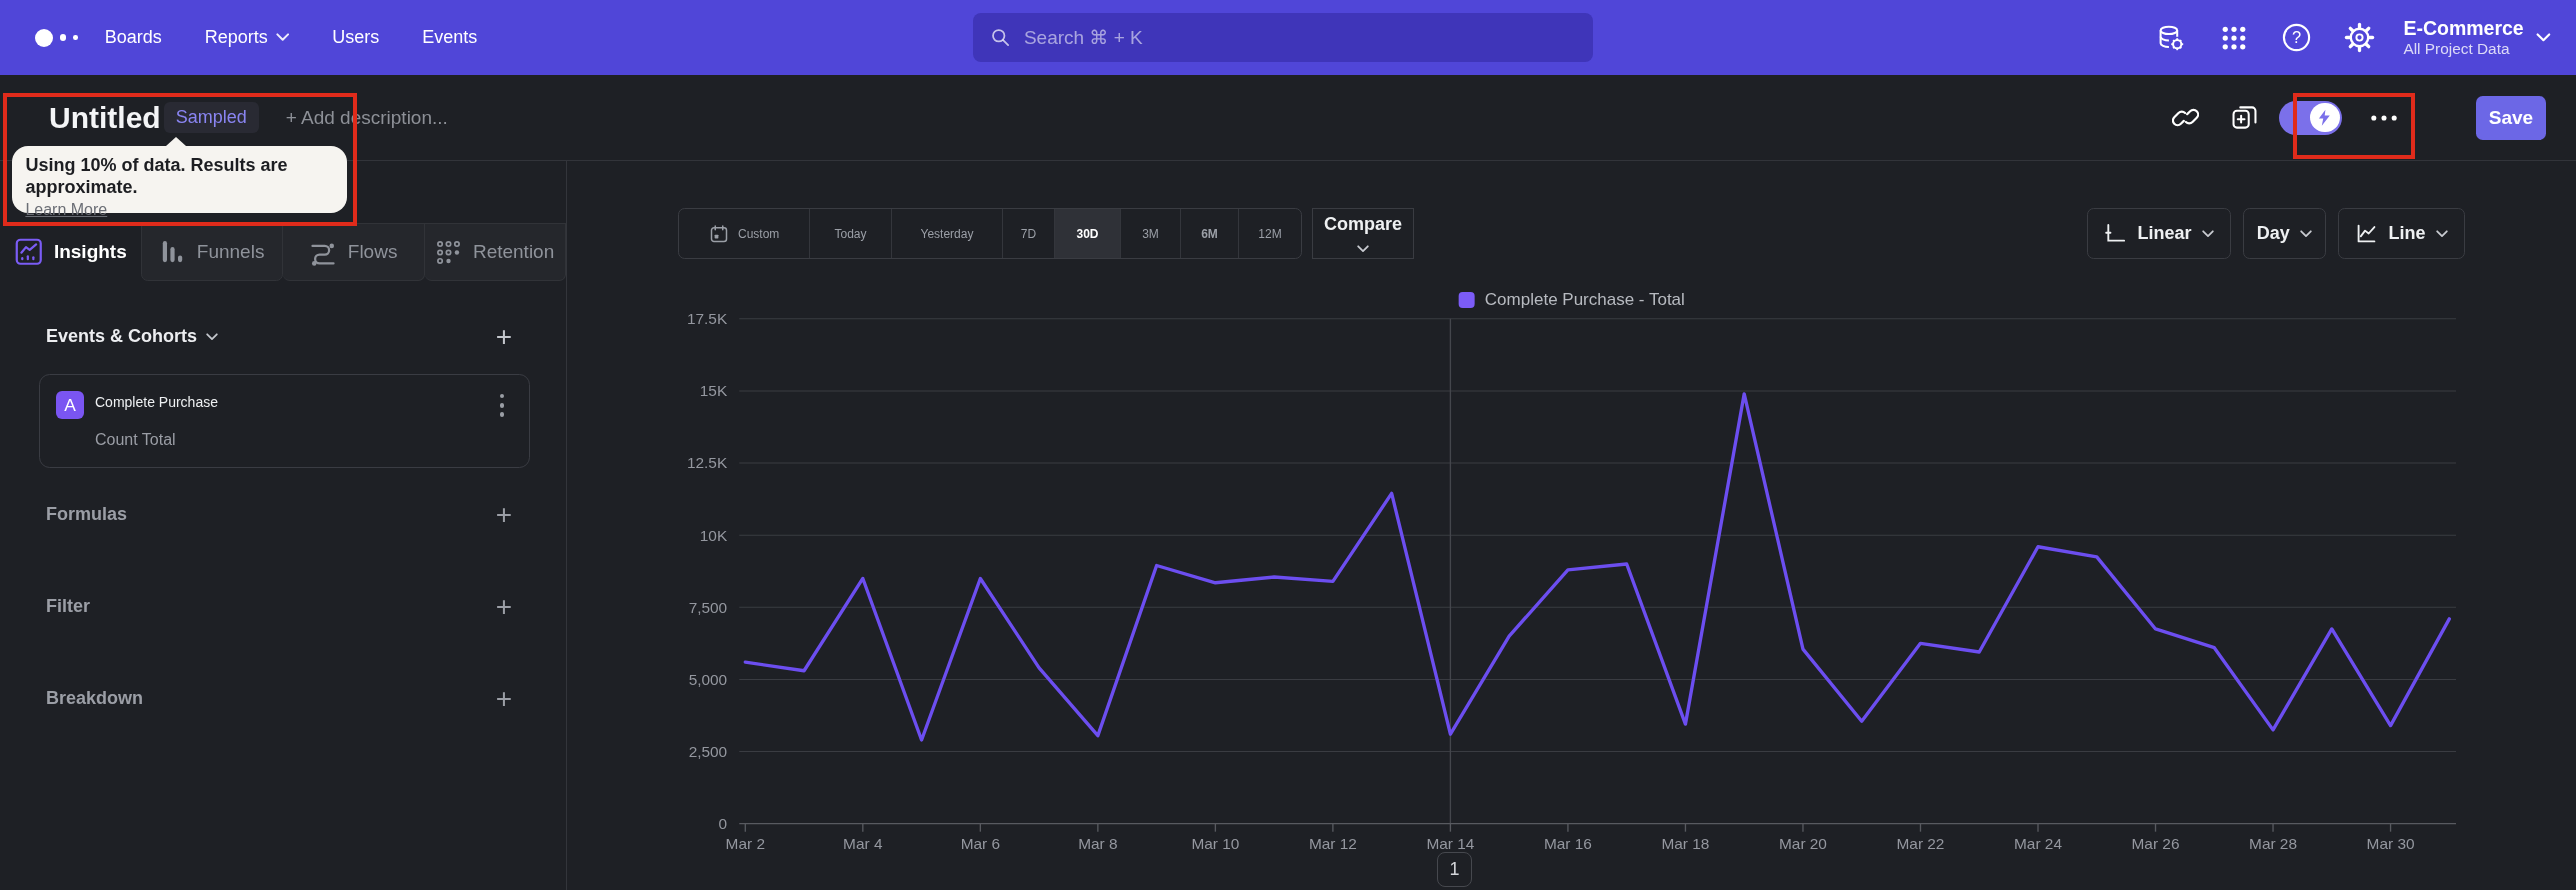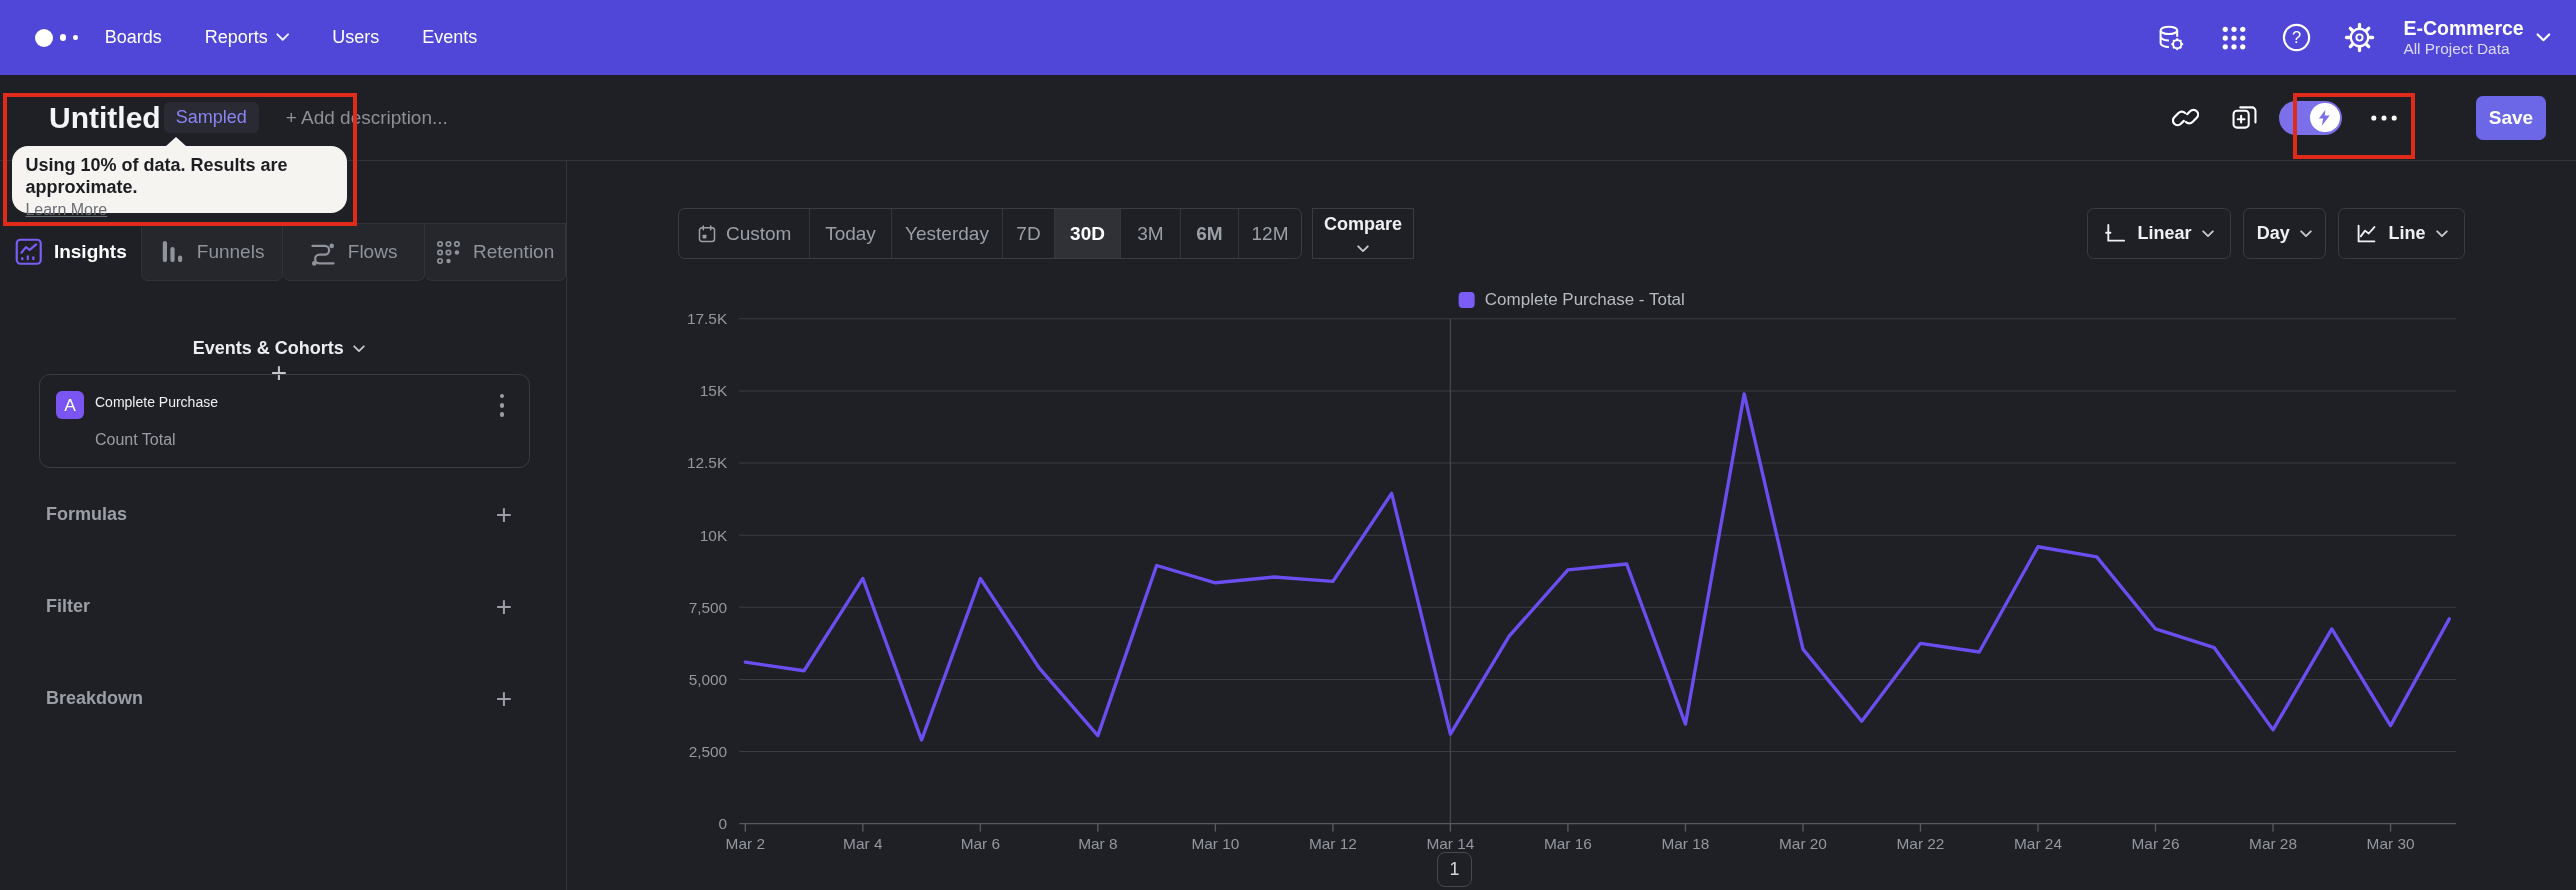--- a/index.html
+++ b/index.html
@@ -82,21 +82,21 @@
   .ev-metric{position:absolute;left:55px;top:56px;color:#9a9da5;font-size:16px;cursor:pointer;}
   .kebab{position:absolute;right:13.4px;top:14.8px;width:27px;height:31px;display:flex;flex-direction:column;
          align-items:center;justify-content:center;gap:4.7px;cursor:pointer;}
   .kebab i{width:4.7px;height:4.7px;border-radius:50%;background:#9a9da5;}
 
   
   .content{position:absolute;left:567px;top:161px;width:2009px;height:729px;}
   .controls{position:absolute;left:0;right:0;top:47px;height:51px;}
   .seg{position:absolute;left:111px;top:0;height:51px;display:flex;border:1.3px solid #3a3c42;
        border-radius:6.7px;overflow:hidden;box-sizing:border-box;}
-  .seg .sg{display:flex;align-items:center;justify-content:center;gap:9.4px;font-size:19px;
+  .seg .sg{display:flex;align-items:center;justify-content:center;gap:9.4px;font-size:12px;
            color:#9b9fa7;border-right:1.3px solid #34363c;cursor:pointer;box-sizing:border-box;}
   .seg .sg:last-child{border-right:none;}
   .sg.w-custom{width:131px;} .sg.w-today{width:82px;} .sg.w-yest{width:111px;}
   .sg.w-7d{width:52px;} .sg.w-30d{width:66px;} .sg.w-3m{width:60px;} .sg.w-6m{width:58px;font-weight:bold;} .sg.w-12m{width:62px;}
   .sg.active{background:#2f3137;color:#fff;font-weight:bold;}
   .cmp{position:absolute;left:745px;top:0;width:102px;height:51px;border:1.3px solid #3a3c42;border-radius:0;
        display:flex;align-items:center;justify-content:center;gap:9.4px;color:#eef0f2;font-size:18px;
        font-weight:bold;box-sizing:border-box;cursor:pointer;flex-direction:column;}
   .rctl{position:absolute;right:111px;top:0;display:flex;gap:12px;}
   .dropbtn{height:51px;border:1.3px solid #3a3c42;border-radius:6.7px;display:flex;align-items:center;
@@ -131,20 +131,27 @@
           <polyline points="2,2 10,10 18,2" fill="none" stroke="#fff" stroke-width="3" stroke-linecap="round" stroke-linejoin="round"></polyline>
         </svg>
     </span>
     <span class="navitem">
         <span>Users</span>
       </span>
     <span class="navitem">
         <span>Events</span>
       </span>
   </nav>
+  <div class="searchbox">
+    <svg width="21.5" height="21.5" viewBox="0 0 32 32">
+      <circle cx="13" cy="13" r="8.5" fill="none" stroke="rgba(255,255,255,0.7)" stroke-width="2.6"></circle>
+      <line x1="19.5" y1="19.5" x2="27" y2="27" stroke="rgba(255,255,255,0.7)" stroke-width="2.6" stroke-linecap="round"></line>
+    </svg>
+    <span class="ph">Search  ⌘ + K</span>
+  </div>
   <div class="navright">
     <span class="nav-ic">
       <svg width="29.5" height="29.5" viewBox="0 0 32 32" fill="none" stroke="#fff" stroke-width="2.2">
         <ellipse cx="14" cy="8" rx="9" ry="4"></ellipse>
         <path d="M5 8 v14 c0 2.2 4 4 9 4 M23 8 v7"></path>
         <path d="M5 15 c0 2.2 4 4 9 4"></path>
         <circle cx="23" cy="23" r="4.5"></circle>
         <g stroke-width="2">
             <line x1="23" y1="16.5" x2="23" y2="18.5"></line>
             <line x1="23" y1="27.5" x2="23" y2="29.5"></line>
@@ -291,21 +298,21 @@
         </g>
         <g fill="#8f939b">
             <circle cx="26" cy="16" r="2.6"></circle>
             <circle cx="16" cy="26" r="2.6"></circle>
           </g>
       </svg>
       <span>Retention</span>
     </div>
   </div>
 
-  <div class="srow" style="top:177px;flex-direction:column;">
+  <div class="srow" style="top:161px;">
     <span class="lbl">
       <span>Events &amp; Cohorts</span>
       <svg width="12" height="8" viewBox="0 0 20 13">
           <polyline points="2,2 10,10 18,2" fill="none" stroke="#c3c6cc" stroke-width="3" stroke-linecap="round" stroke-linejoin="round"></polyline>
         </svg>
     </span>
     <span class="plus">+</span>
   </div>
 
   <div class="event-card">

